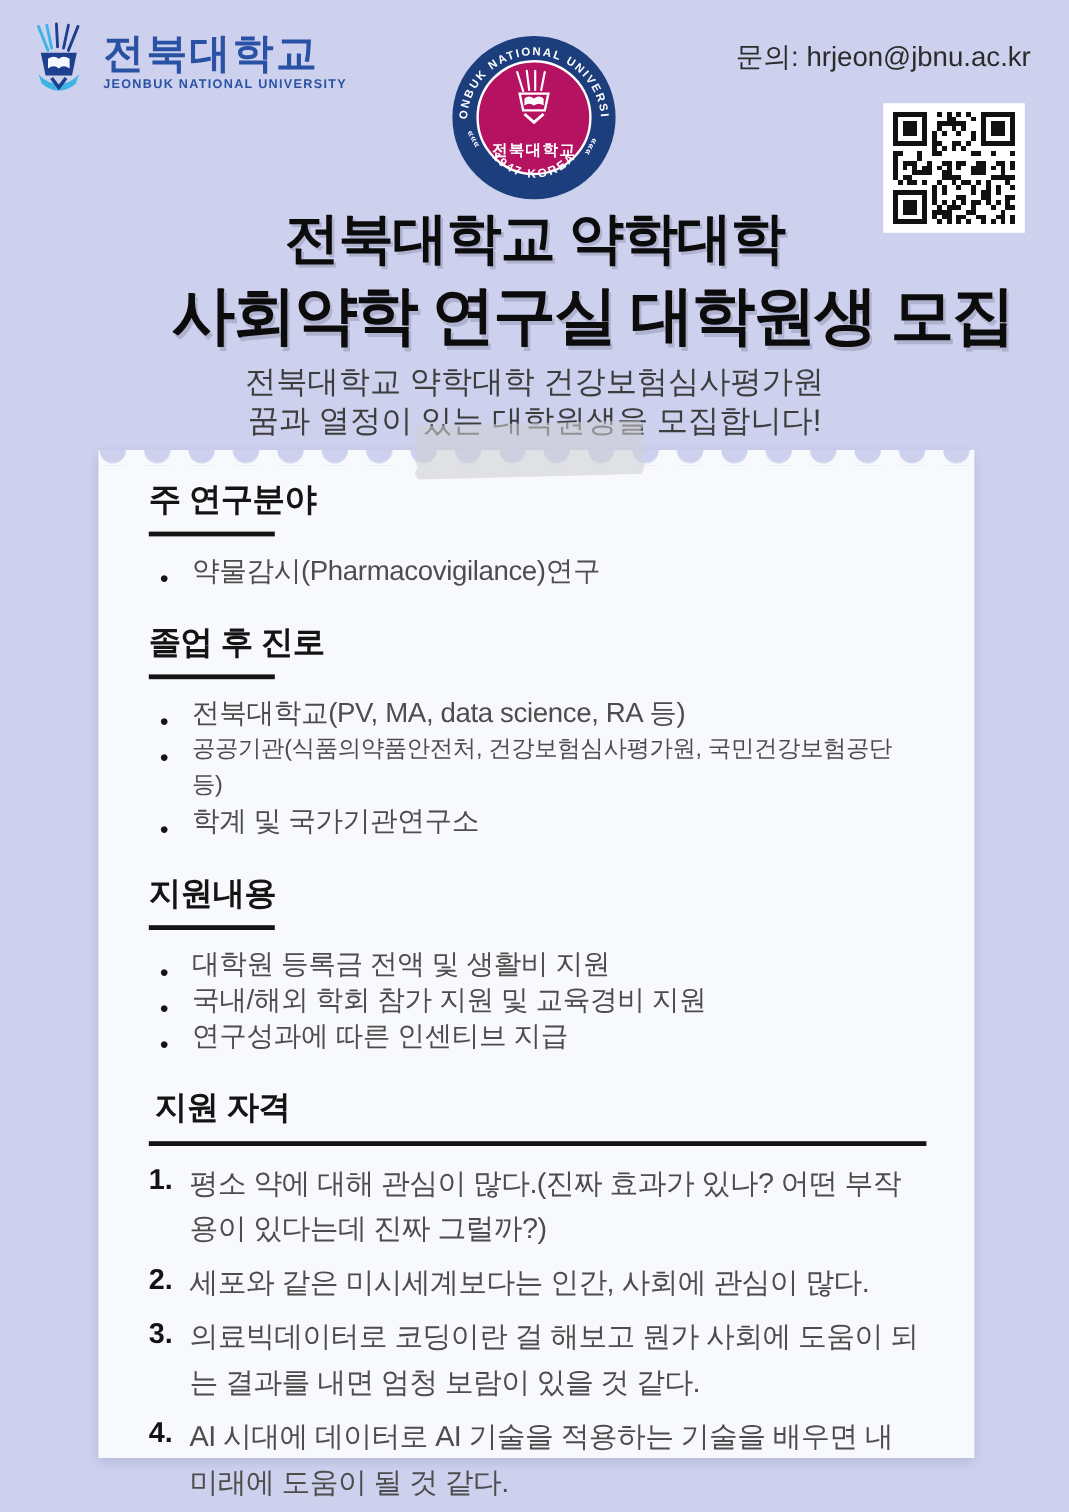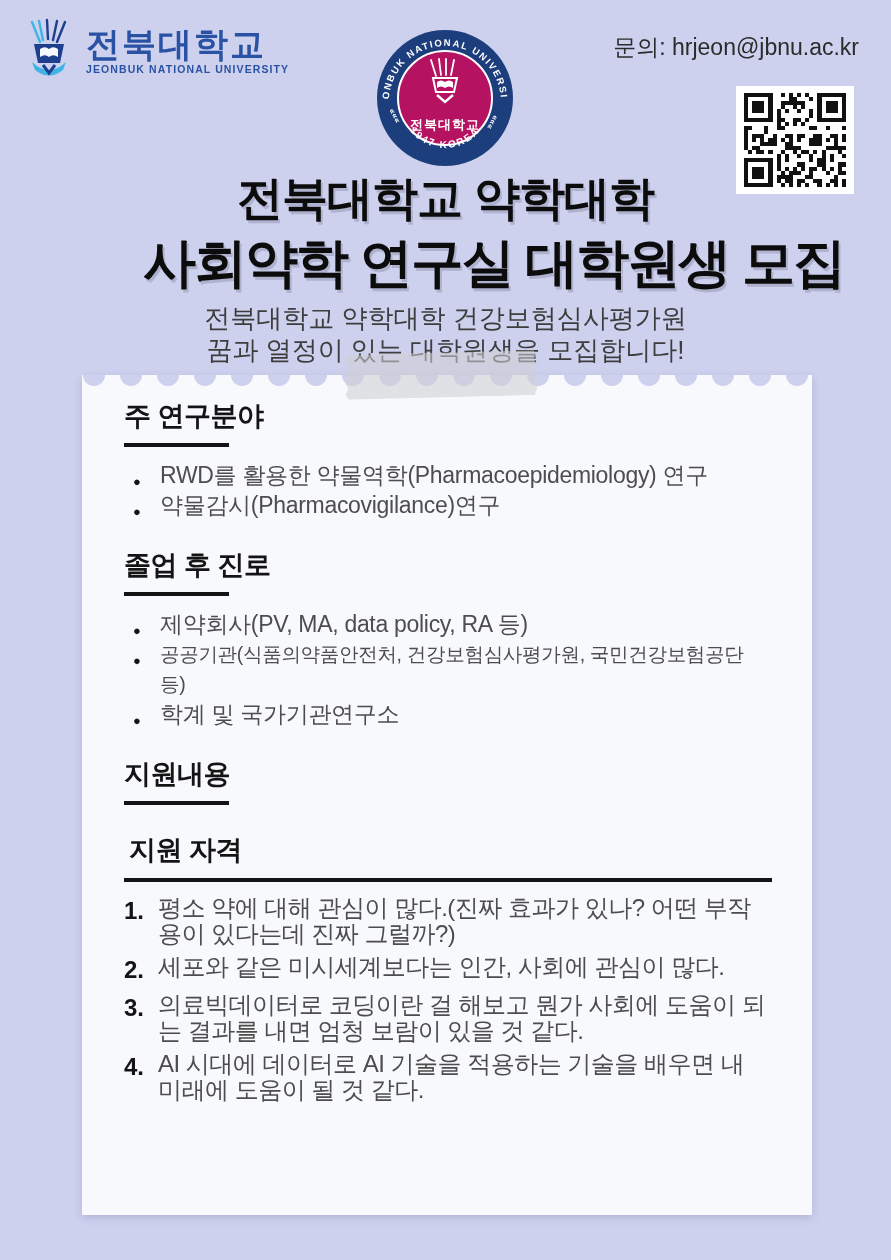--- a/index.html
+++ b/index.html
@@ -67,21 +67,21 @@
   .bullet-item { position:relative; padding-left:36px; font-size:23px; color:#4d4d4d; line-height:30px; letter-spacing:-0.3px; }
   .bullet-item::before { content:"●"; position:absolute; left:9px; top:7px; font-size:13px; color:#141414; }
   .bullet-item.small { font-size:19.5px; }
   .section { margin-bottom:27px; }
 
   .qual-rule { height:4px; background:#141414; margin-top:10px; }
   .qual-heading { font-size:27px; font-weight:800; color:#141414; margin-left:5px; letter-spacing:-0.5px; }
   .qual-list { margin-top:13px; }
   .qual-item { display:flex; margin-bottom:7px; }
   .qual-num { width:34px; flex:0 0 34px; font-size:24px; font-weight:800; color:#141414; line-height:31px; }
-  .qual-text { flex:1; font-size:24px; color:#4d4d4d; line-height:26px; letter-spacing:-0.5px; }
+  .qual-text { flex:1; font-size:24px; color:#4d4d4d; line-height:38px; letter-spacing:-0.5px; }
 </style>
 </head>
 <body>
 
 <div class="top-logo">
   <span>
     <svg width="58" height="62" viewBox="0 0 58 62">
 
       <g stroke="#3fb3e4" stroke-width="2.4" stroke-linecap="round">
         <line x1="20" y1="24" x2="12" y2="4"></line>
@@ -334,38 +334,42 @@
 <div class="subtitle s2">꿈과 열정이 있는 대학원생을 모집합니다!</div>
 
 <div class="card">
   <div class="scallops"></div>
   <div class="card-content">
 
     <div class="section">
       <div class="sec-heading">주 연구분야</div>
       <div class="sec-underline"></div>
       <div class="bullets">
-        <div class="bullet-item">RWD를 활용한 약물역학(Pharmacoepidemiology) 연구</div>
         <div class="bullet-item">약물감시(Pharmacovigilance)연구</div>
       </div>
     </div>
 
     <div class="section">
       <div class="sec-heading">졸업 후 진로</div>
       <div class="sec-underline"></div>
       <div class="bullets">
-        <div class="bullet-item">제약회사(PV, MA, data policy, RA 등)</div>
+        <div class="bullet-item">전북대학교(PV, MA, data science, RA 등)</div>
         <div class="bullet-item small">공공기관(식품의약품안전처, 건강보험심사평가원, 국민건강보험공단 등)</div>
         <div class="bullet-item">학계 및 국가기관연구소</div>
       </div>
     </div>
 
     <div class="section">
       <div class="sec-heading">지원내용</div>
       <div class="sec-underline"></div>
+      <div class="bullets">
+        <div class="bullet-item">대학원 등록금 전액 및 생활비 지원</div>
+        <div class="bullet-item">국내/해외 학회 참가 지원 및 교육경비 지원</div>
+        <div class="bullet-item">연구성과에 따른 인센티브 지급</div>
+      </div>
     </div>
 
     <div>
       <div class="qual-heading">지원 자격</div>
       <div class="qual-rule"></div>
       <div class="qual-list">
         <div class="qual-item">
           <span class="qual-num">1.</span>
           <span class="qual-text">평소 약에 대해 관심이 많다.(진짜 효과가 있나? 어떤 부작용이 있다는데 진짜 그럴까?)</span>
         </div>

